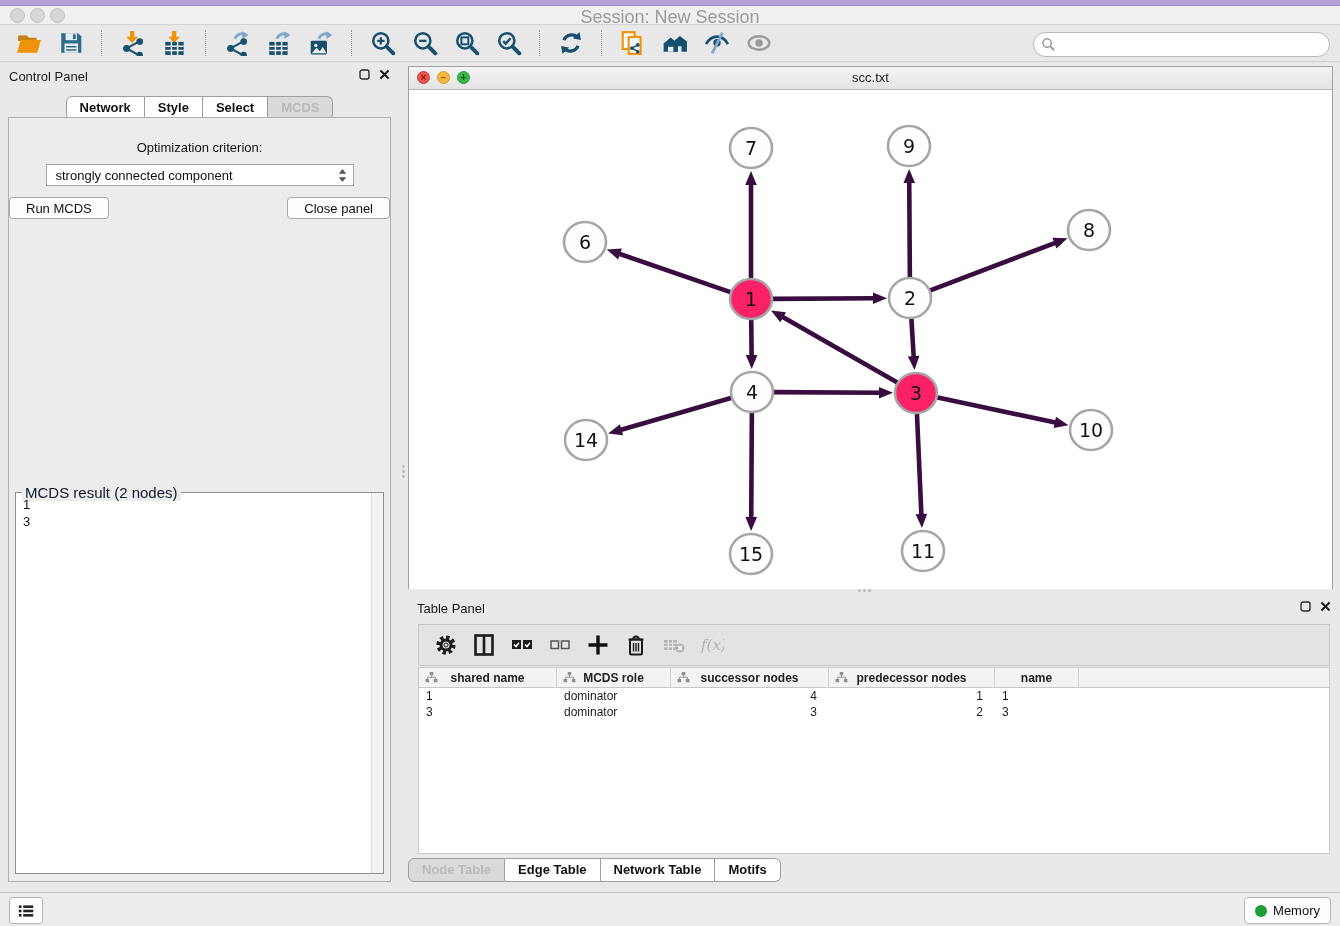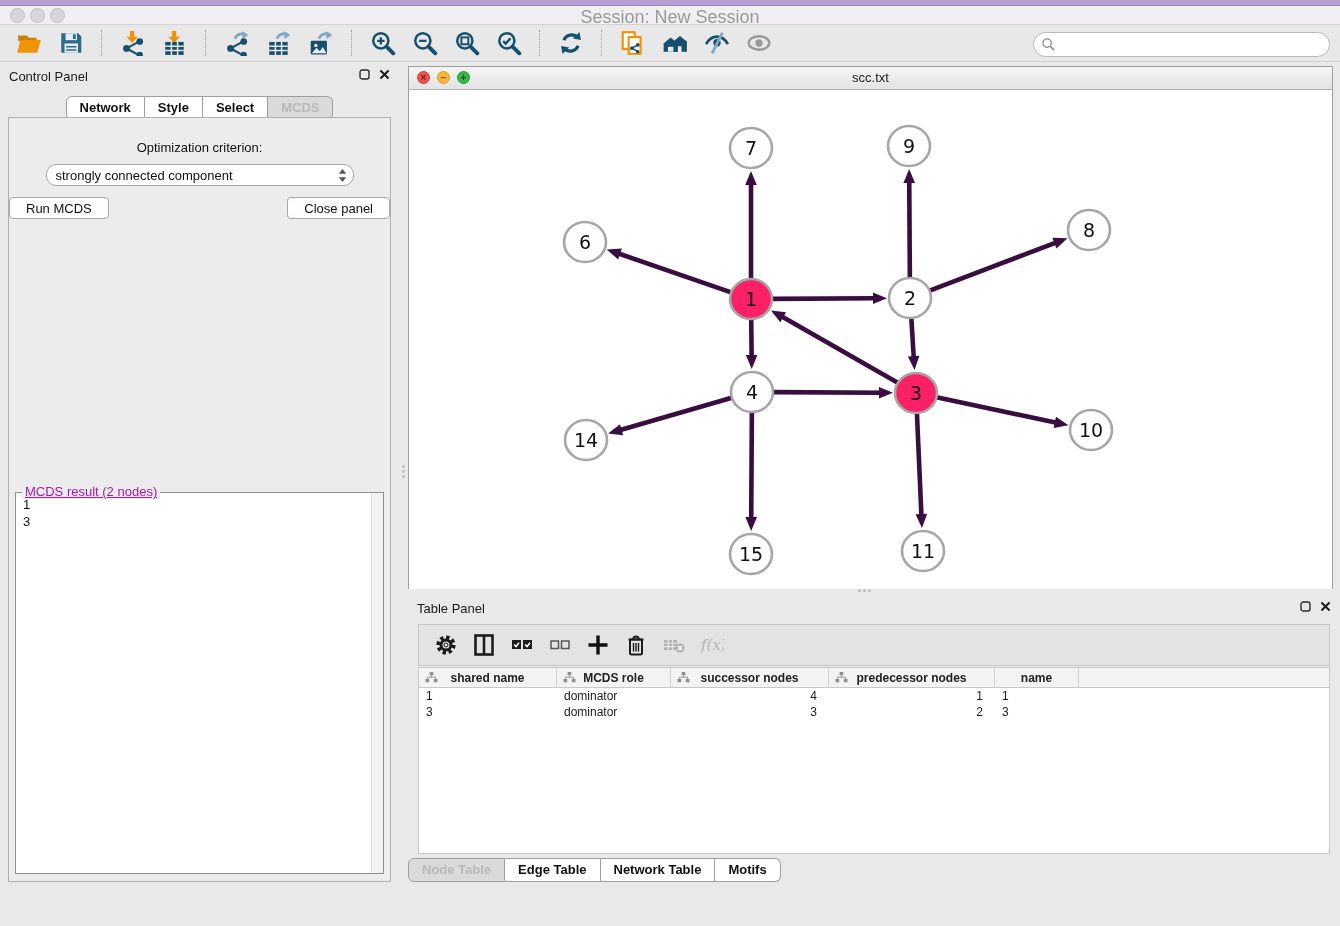--- a/index.html
+++ b/index.html
@@ -27,26 +27,26 @@
   .panel-head .ph-title{position:absolute;left:9px;top:6px;font-size:13px;color:#1a1a1a;}
   .ph-icons{position:absolute;right:8px;top:5px;display:flex;gap:7px;}
   .ph-icons svg{width:13px;height:13px;cursor:pointer;}
   #cp-tabs{position:absolute;top:33px;left:0;right:0;display:flex;justify-content:center;}
   .seg{font-size:13px;font-weight:600;padding:3px 13px 4px;background:#fff;border:1px solid #9e9e9e;border-left:none;color:#111;cursor:pointer;}
   .seg:first-child{border-left:1px solid #9e9e9e;border-radius:6px 0 0 6px;}
   .seg:last-child{border-radius:0 6px 6px 0;}
   .seg.selected{background:#dadada;color:#b9b9b9;}
   #cp-content{position:absolute;left:8px;right:8px;top:54px;bottom:6px;border:1px solid #b0b0b0;background:#ececec;}
   #opt-label{margin-top:22px;text-align:center;font-size:13px;color:#111;}
-  #opt-select{width:308px;height:22px;margin:9px auto 0;background:#fff;border:1px solid #a8a8a8;border-radius:10px;display:flex;align-items:center;padding:0 4px 0 9px;box-sizing:border-box;cursor:pointer;}
+  #opt-select{width:308px;height:22px;margin:9px auto 0;background:#fff;border:1px solid #a8a8a8;border-radius:0;display:flex;align-items:center;padding:0 4px 0 9px;box-sizing:border-box;cursor:pointer;}
   #opt-select .sel-text{flex:1;font-size:13px;color:#111;}
   #cp-buttons{display:flex;justify-content:space-between;gap:14px;margin-top:11px;}
   .cp-btn{height:22px;background:#fdfdfd;border:1px solid #a8a8a8;border-radius:4px;font-size:13px;font-family:"Liberation Sans",sans-serif;padding:0 16px;cursor:pointer;color:#111;}
   #result-box{position:absolute;left:6px;right:6px;top:374px;height:380px;border:1px solid #8f8f8f;background:#fff;}
-  #result-legend{position:absolute;top:-9px;left:6px;background:#ececec;padding:0 3px;font-size:13px;color:#a21caf;text-decoration:underline;}
+  #result-legend{position:absolute;top:-9px;left:6px;background:#ececec;padding:0 3px;font-size:15px;color:#0f172a;}
   #result-area{position:absolute;inset:0;overflow:hidden;}
   #result-lines{padding:3px 7px;font-size:13px;line-height:17px;color:#111;white-space:pre;}
   #result-scroll{position:absolute;top:0;bottom:0;right:0;width:11px;background:#f3f3f3;border-left:1px solid #dcdcdc;}
 
   
   #network-window{position:absolute;left:408px;top:66px;width:925px;height:523px;background:#fff;border:1px solid #9f9f9f;box-sizing:border-box;}
   #nw-titlebar{position:relative;height:22px;background:linear-gradient(#f5f5f5,#e3e3e3);border-bottom:1px solid #b5b5b5;}
   .tl{position:absolute;top:4px;width:13px;height:13px;border-radius:50%;box-sizing:border-box;font-size:10px;line-height:11px;text-align:center;font-weight:700;cursor:pointer;}
   #nw-title{position:absolute;top:3px;left:0;right:0;text-align:center;font-size:13px;color:#222;}
   #nw-canvas{position:relative;width:100%;height:499px;background:#ffffff;}
@@ -517,14 +517,32 @@
         </div>
     </div>
     <div id="tp-tabs">
         <span class="seg selected">Node Table</span>
         <span class="seg">Edge Table</span>
         <span class="seg">Network Table</span>
         <span class="seg">Motifs</span>
       </div>
   </div>
 
+  <div id="status-bar">
+    <div id="list-btn">
+      <svg viewBox="0 0 22 20">
+          <g fill="#222">
+            <rect x="2" y="3" width="3.4" height="3.2"></rect>
+            <rect x="7.5" y="3" width="12.5" height="3.2"></rect>
+            <rect x="2" y="8.4" width="3.4" height="3.2"></rect>
+            <rect x="7.5" y="8.4" width="12.5" height="3.2"></rect>
+            <rect x="2" y="13.8" width="3.4" height="3.2"></rect>
+            <rect x="7.5" y="13.8" width="12.5" height="3.2"></rect>
+          </g>
+        </svg>
+    </div>
+    <div id="memory-btn">
+      <span id="memory-dot"></span>
+      <span id="memory-label">Memory</span>
+    </div>
+  </div>
 
 </div>
 
 </body></html>

